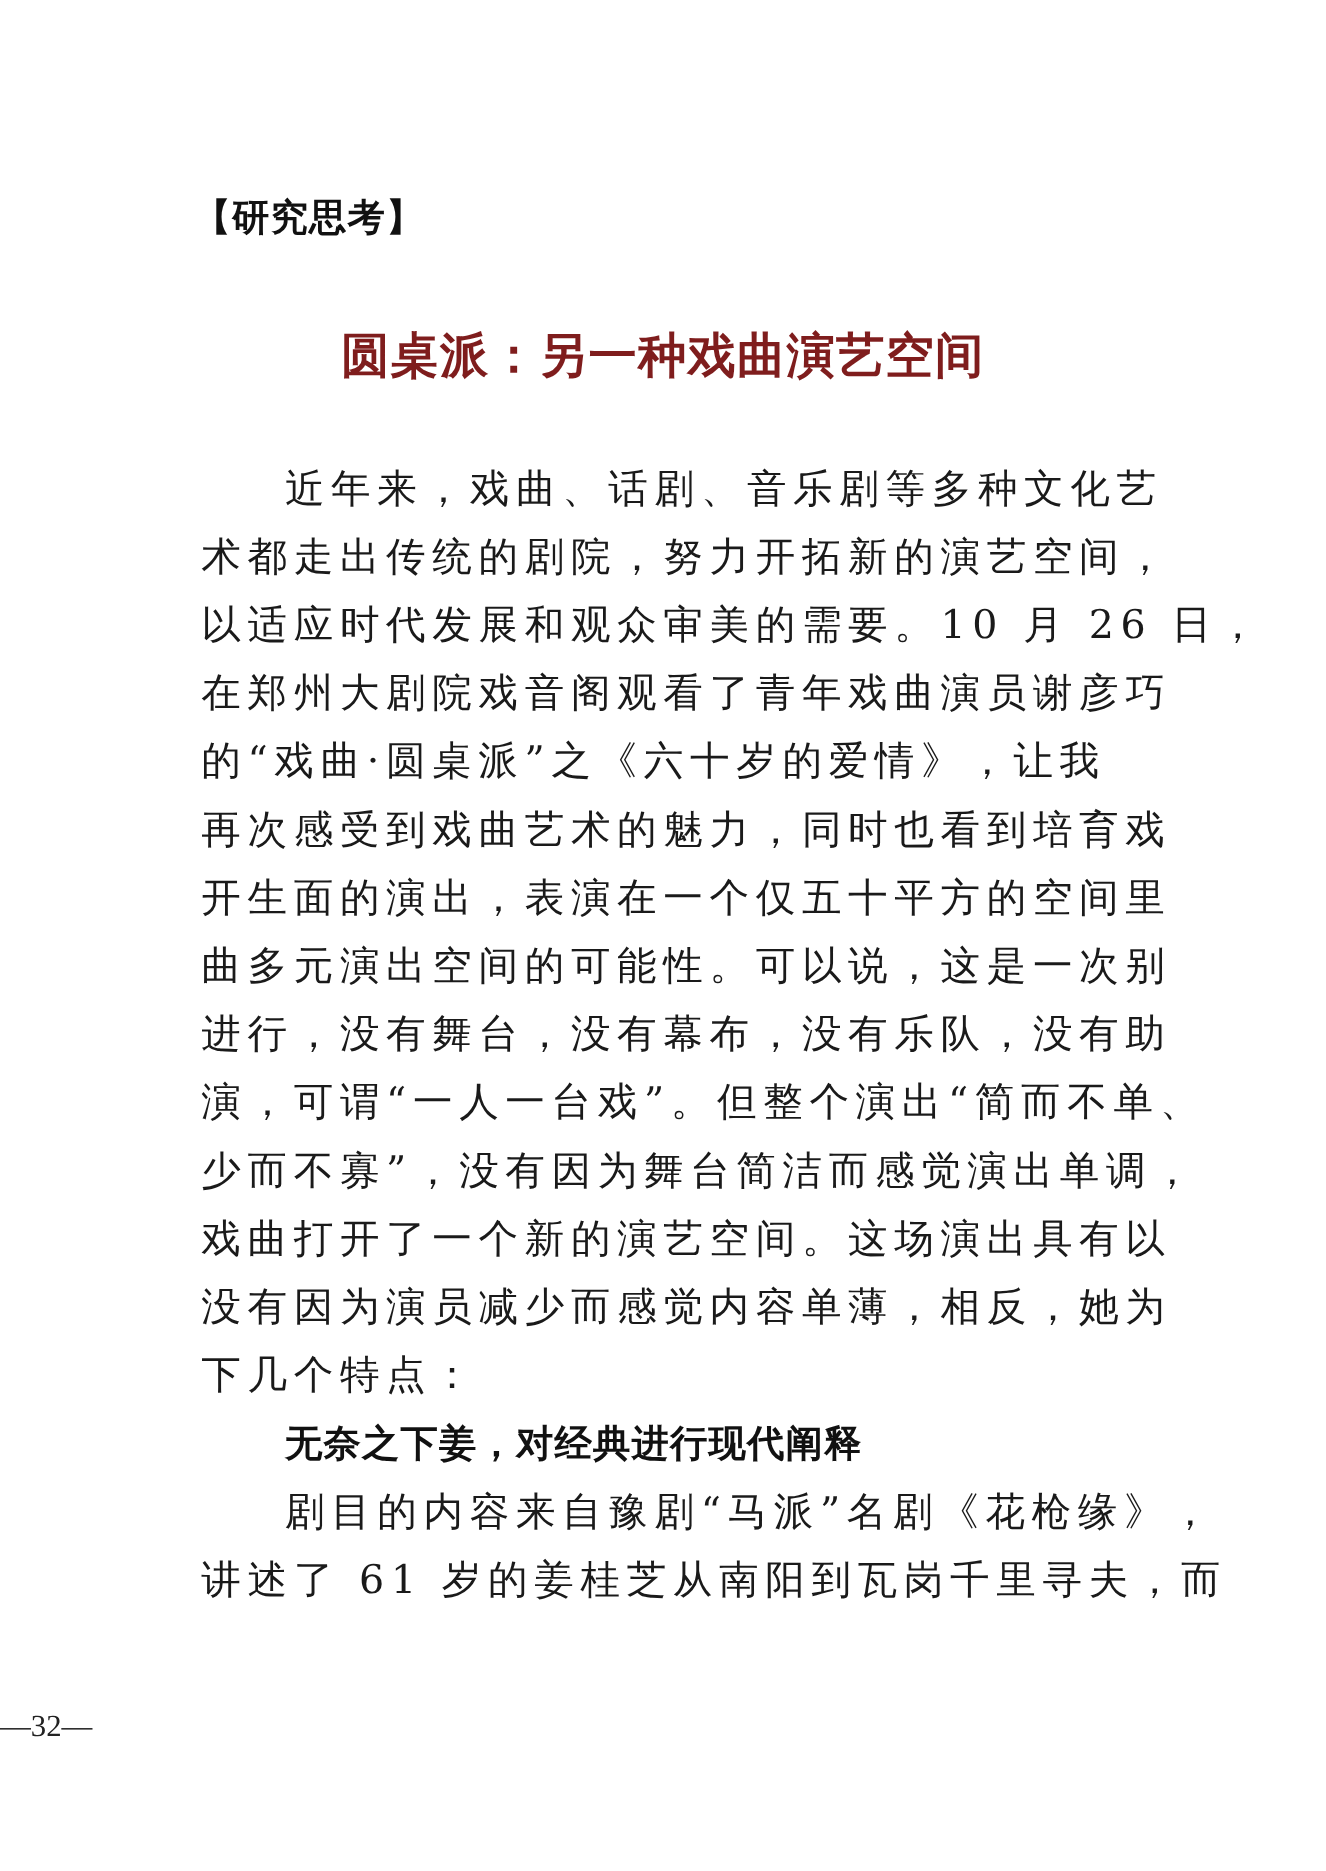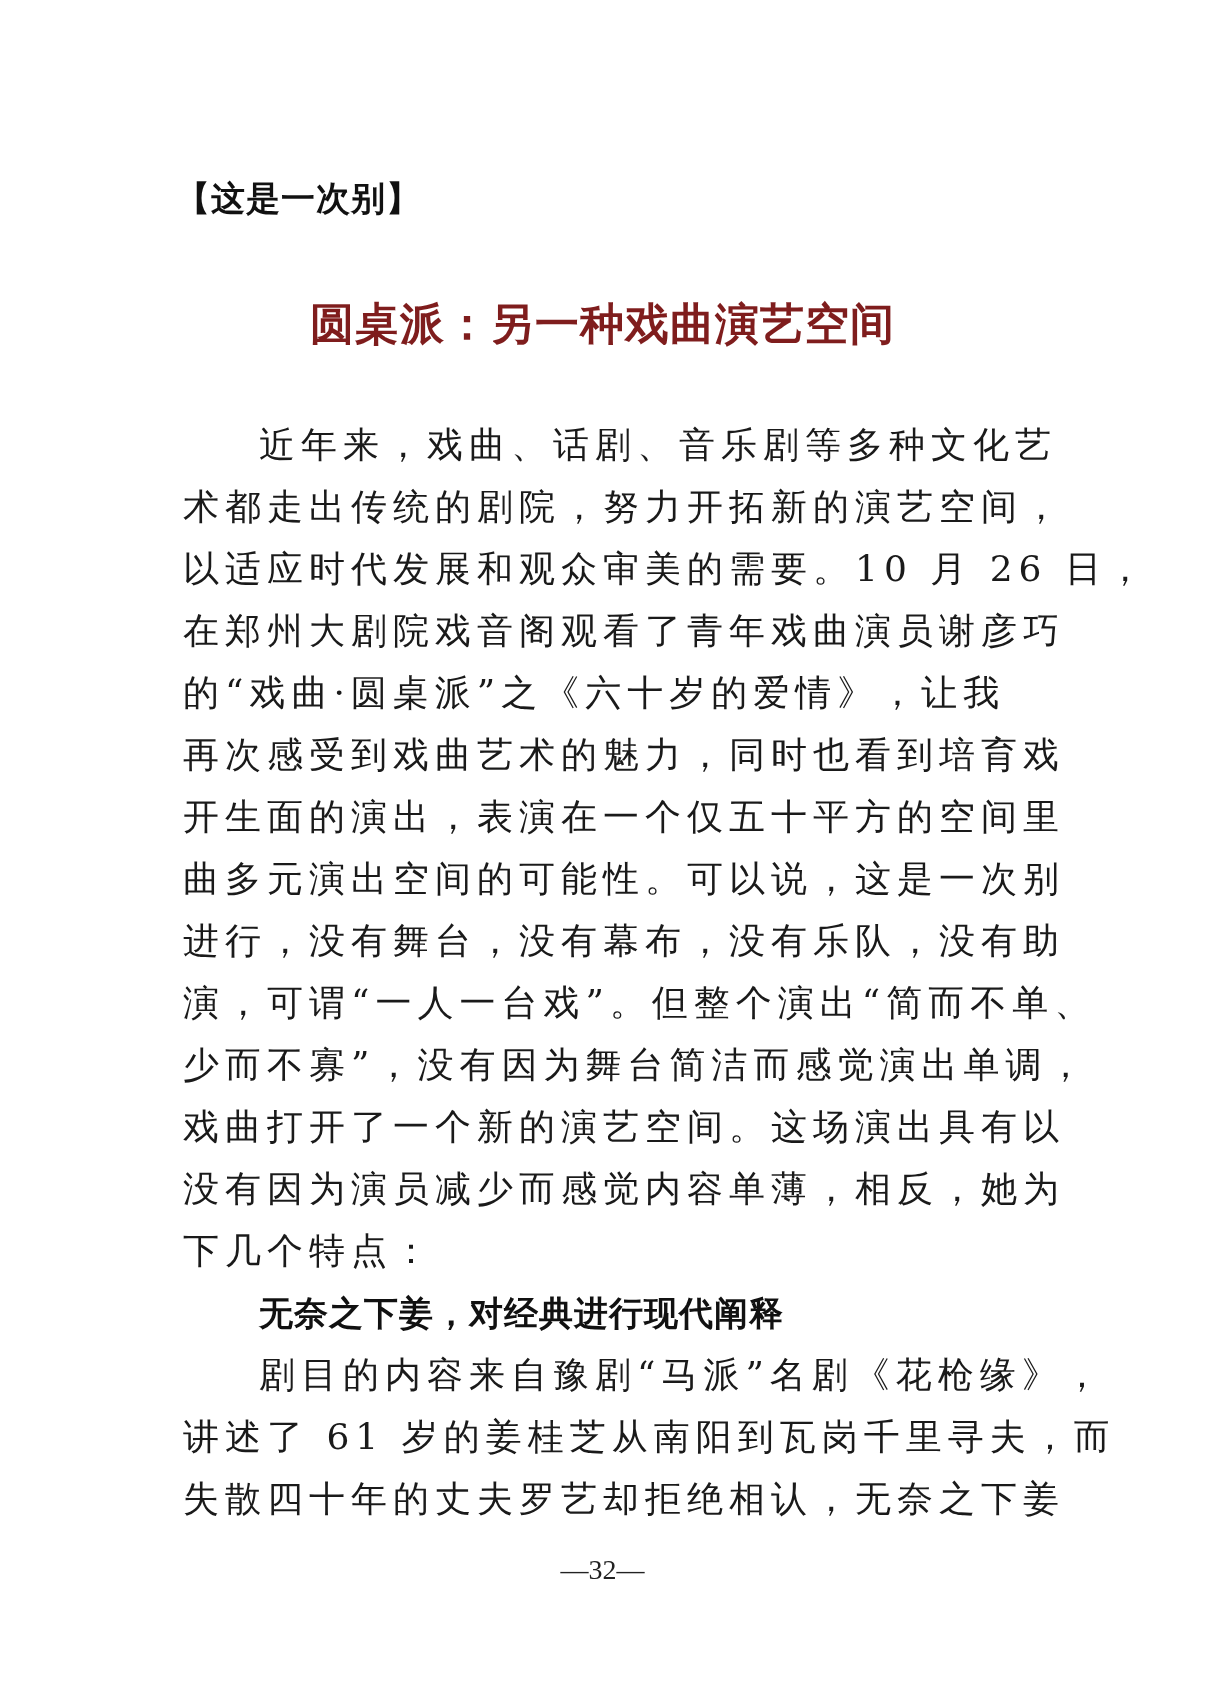--- a/index.html
+++ b/index.html
@@ -74,33 +74,32 @@
       font-weight: bold;
       font-size: 34px;
       letter-spacing: 1px;
       color: #111;
     }
     .page-number {
       position: absolute;
       left: 0;
       width: 1205px;
       top: 1552px;
-      text-align: center;
       font-family: "Liberation Serif", "DejaVu Serif", serif;
       font-size: 28px;
       line-height: 36px;
       color: #222;
     }
   </style>
 </head>
 <body>
 
 <div class="page">
 
-  <div class="section-tag">【这是一次别】</div>
+  <div class="section-tag">【研究思考】</div>
 
   <div class="article-title">圆桌派：另一种戏曲演艺空间</div>
 
   <div class="body-text">
     <span class="line indent">近年来，戏曲、话剧、音乐剧等多种文化艺</span>
     <span class="line">术都走出传统的剧院，努力开拓新的演艺空间，</span>
     <span class="line">以适应时代发展和观众审美的需要。10 月 26 日，</span>
     <span class="line">在郑州大剧院戏音阁观看了青年戏曲演员谢彦巧</span>
     <span class="line">的“戏曲·圆桌派”之《六十岁的爱情》，让我</span>
     <span class="line">再次感受到戏曲艺术的魅力，同时也看到培育戏</span>
@@ -110,18 +109,17 @@
     <span class="line">演，可谓“一人一台戏”。但整个演出“简而不单、</span>
     <span class="line">少而不寡”，没有因为舞台简洁而感觉演出单调，</span>
     <span class="line">戏曲打开了一个新的演艺空间。这场演出具有以</span>
     <span class="line">没有因为演员减少而感觉内容单薄，相反，她为</span>
     <span class="line">下几个特点：</span>
 
     <span class="subheading">无奈之下姜，对经典进行现代阐释</span>
 
     <span class="line indent">剧目的内容来自豫剧“马派”名剧《花枪缘》，</span>
     <span class="line">讲述了 61 岁的姜桂芝从南阳到瓦岗千里寻夫，而</span>
-    <span class="line">失散四十年的丈夫罗艺却拒绝相认，无奈之下姜</span>
   </div>
 
   <div class="page-number">—32—</div>
 
 </div>
 
 </body></html>

